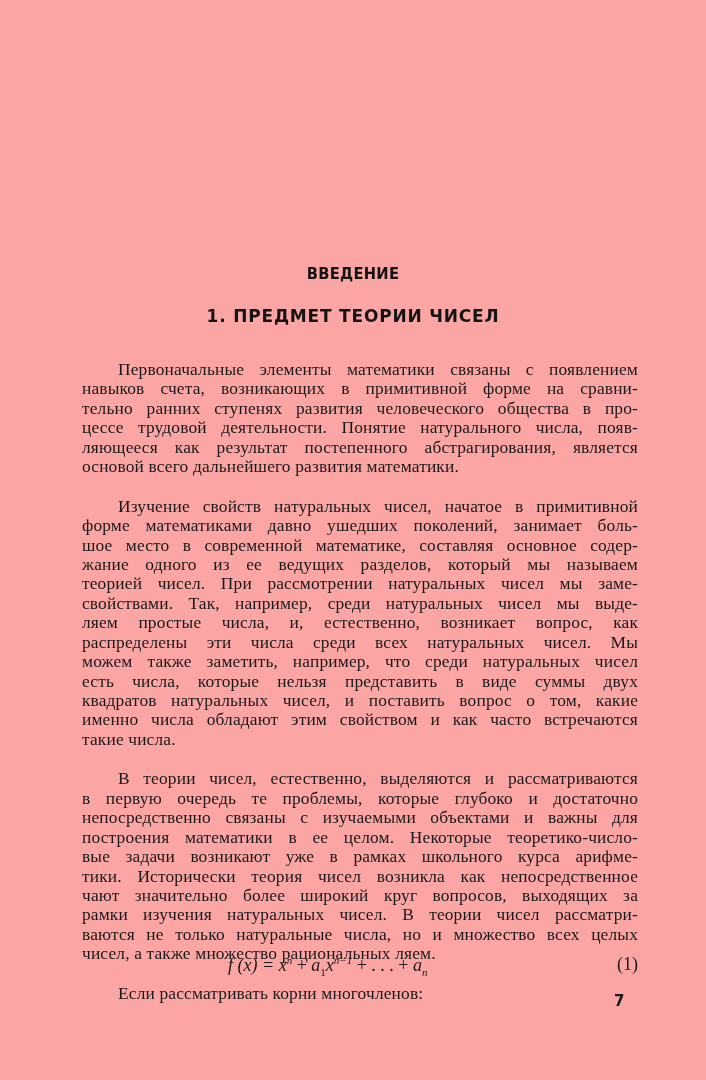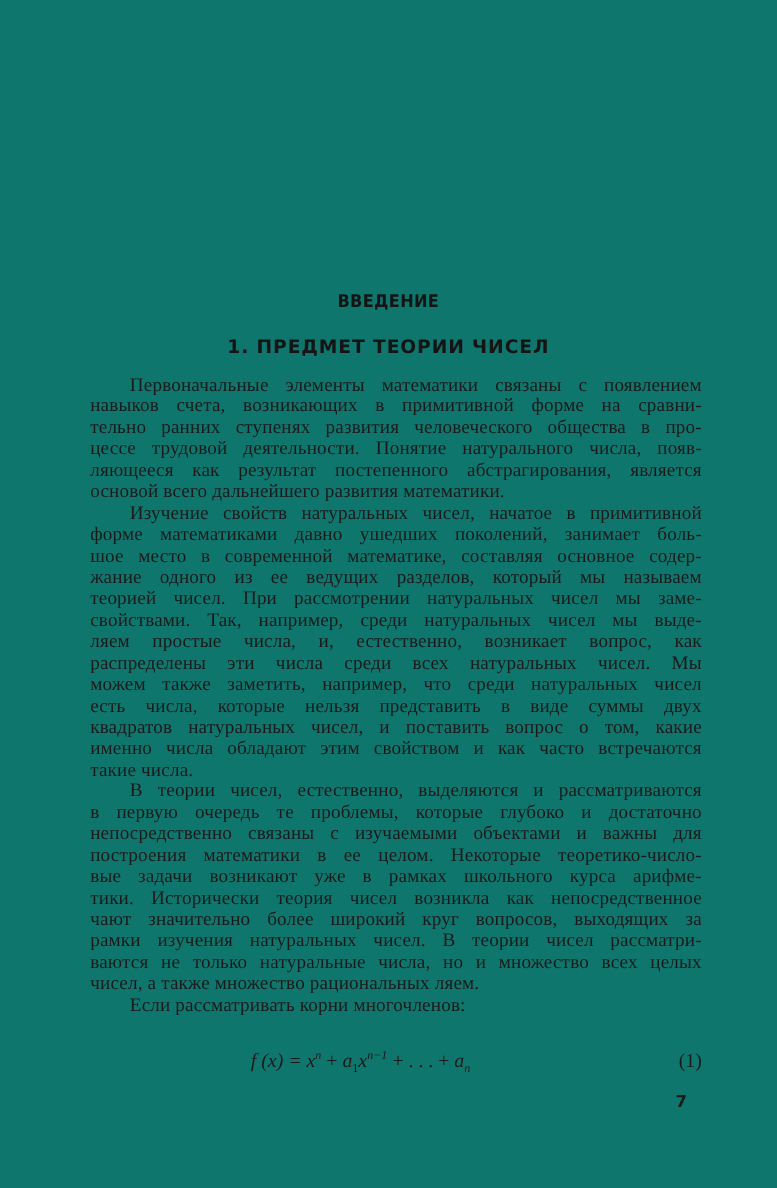--- a/index.html
+++ b/index.html
@@ -12,21 +12,21 @@
     height: 1080px;
     position: relative;
     overflow: hidden;
     font-family: "Liberation Serif", "DejaVu Serif", serif;
     color: #1a1a1a;
   }
   .page {
     position: absolute;
     left: 0; top: 0;
     width: 706px; height: 1080px;
-    background: #0f766e;
+    background: #fca5a5;
   }
   .chapter-title {
     position: absolute;
     left: 0; width: 706px;
     top: 264px;
     text-align: center;
     font-family: "DejaVu Sans", "Liberation Sans", sans-serif;
     font-weight: bold;
     font-size: 16px;
     letter-spacing: 0.3px;
@@ -55,20 +55,21 @@
     height: 19.45px;
     line-height: 19.45px;
     font-size: 17.4px;
     white-space: nowrap;
     text-align: justify;
     text-align-last: justify;
     letter-spacing: 0.15px;
   }
   .line.indent {
     padding-left: 36px;
+    margin-top: 20px;
   }
   .line.last {
     text-align-last: left;
   }
   .formula-row {
     position: absolute;
     left: 82px;
     top: 954px;
     width: 556px;
     height: 26px;

